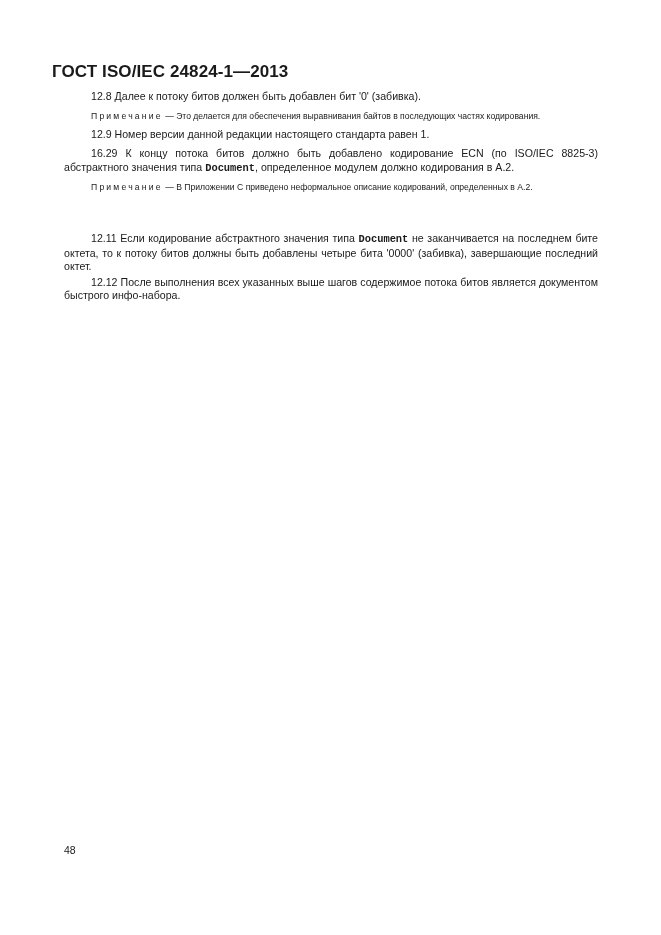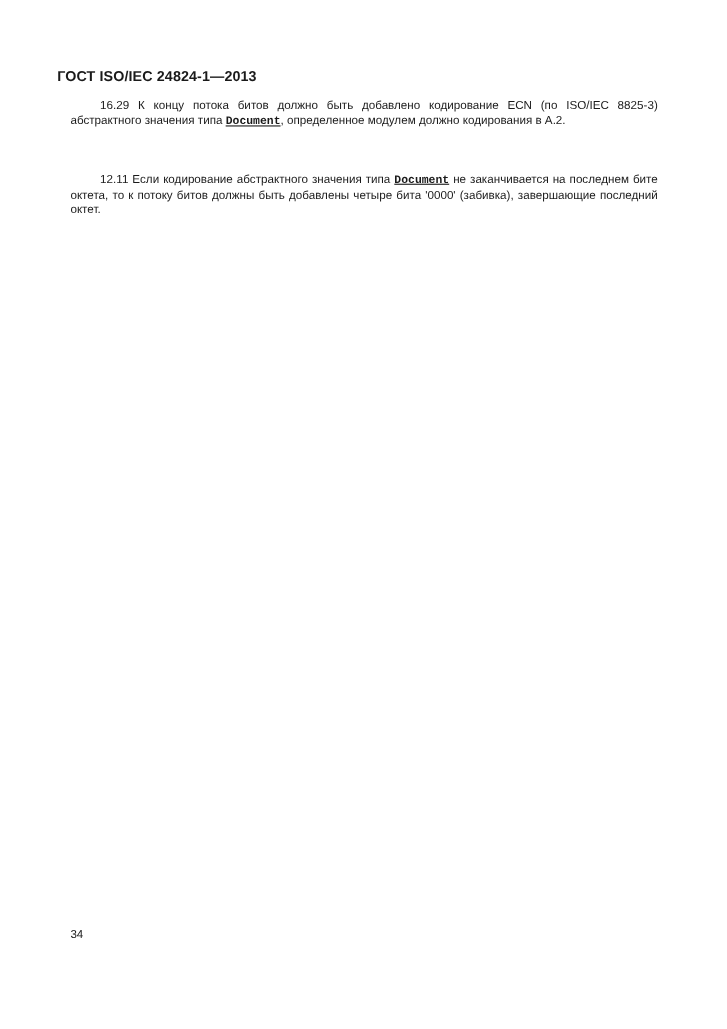--- a/index.html
+++ b/index.html
@@ -1,36 +1,41 @@
 <!DOCTYPE html>
 <html><head>
 <meta charset="utf-8">
 <style>
   html, body { margin: 0; padding: 0; background: #ffffff; }
   body { width: 661px; height: 935px; position: relative; overflow: hidden;
          font-family: "Liberation Sans", sans-serif; color: #1a1a1a; }
-  .header { position: absolute; left: 52px; top: 62px; font-weight: bold; font-size: 13px; letter-spacing: 0.1px; }
+  .header { position: absolute; left: 52px; top: 62px; font-weight: bold; font-size: 17px; letter-spacing: 0.1px; }
   .content { position: absolute; left: 64px; top: 90px; width: 534px; font-size: 10.6px; line-height: 13.5px; }
   .para { text-indent: 27px; text-align: justify; margin: 0 0 6px 0; }
   .note { font-size: 8.6px; line-height: 12px; text-indent: 27px; text-align: justify; margin: 0 0 6px 0; }
   .note .label { letter-spacing: 2.2px; }
-  .mono { font-family: "Liberation Mono", monospace; font-weight: bold; font-size: 10.4px; text-decoration: underline; }
+  .mono { font-family: "Liberation Mono", monospace; font-weight: bold; font-size: 10.4px; }
   .tight { margin-bottom: 2px; margin-top: 39px; }
   .page-num { position: absolute; left: 64px; top: 844px; font-size: 10.5px; }
 </style>
 </head>
 <body>
 
 <div class="header">ГОСТ ISO/IEC 24824-1—2013</div>
 
 <div class="content">
+  <p class="para">12.8 Далее к потоку битов должен быть добавлен бит '0' (забивка).</p>
 
+  <p class="note"><span class="label">Примечание</span><span> — </span><span>Это делается для обеспечения выравнивания байтов в последующих частях кодирования.</span></p>
 
+  <p class="para">12.9 Номер версии данной редакции настоящего стандарта равен 1.</p>
 
 
   <p class="para"><span>16.29 К концу потока битов должно быть добавлено кодирование ECN (по ISO/IEC 8825-3) абстрактного значения типа </span><span class="mono">Document</span><span>, определенное модулем должно кодирования в А.2.</span></p>
 
+  <p class="note"><span class="label">Примечание</span><span> — </span><span>В Приложении С приведено неформальное описание кодирований, определенных в А.2.</span></p>
 
   <p class="para tight"><span>12.11 Если кодирование абстрактного значения типа </span><span class="mono">Document</span><span> не заканчивается на последнем бите октета, то к потоку битов должны быть добавлены четыре бита '0000' (забивка), завершающие последний октет.</span></p>
 
+  <p class="para">12.12 После выполнения всех указанных выше шагов содержимое потока битов является документом быстрого инфо-набора.</p>
 </div>
 
-<div class="page-num">34</div>
+<div class="page-num">48</div>
 
 </body></html>

